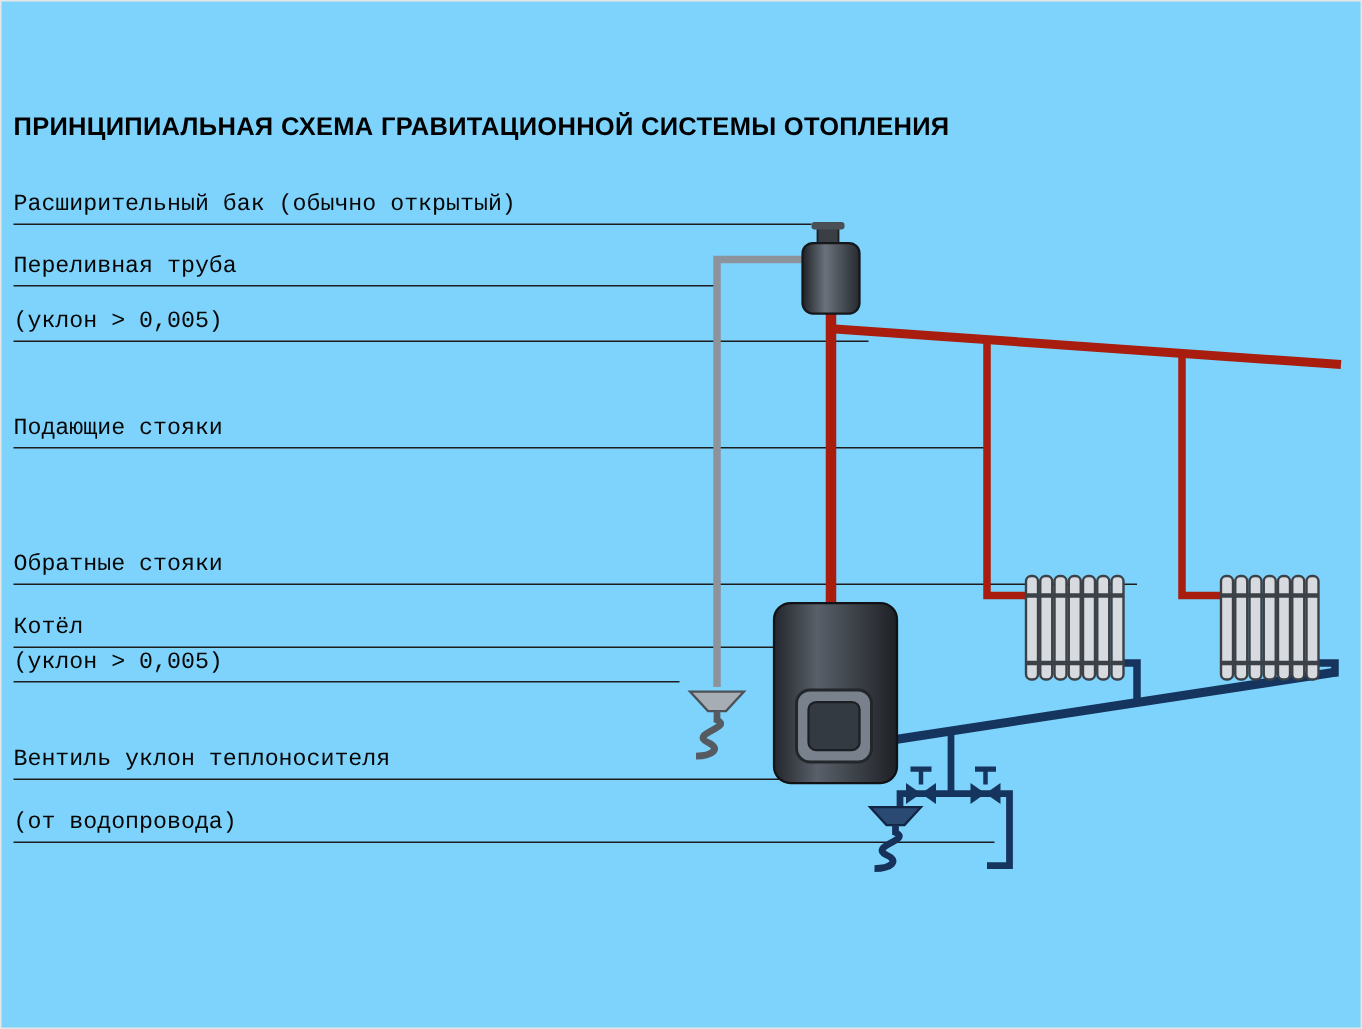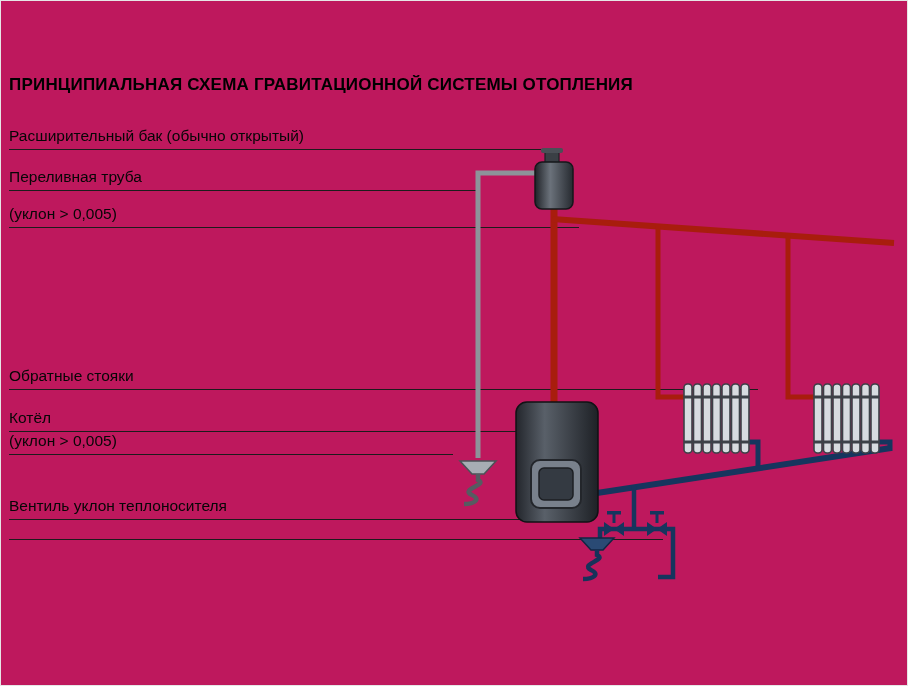--- a/index.html
+++ b/index.html
@@ -1,28 +1,28 @@
 <!DOCTYPE html>
 <html><head>
 <meta charset="utf-8">
 <style>
   html,body { margin:0; padding:0; background:#fff; }
   .stage {
-    position:relative; width:908px; height:686px; background:#be185d;
+    position:relative; width:908px; height:686px; background:#7dd3fc;
     font-family:"Liberation Sans", sans-serif; overflow:hidden;
     border:1px solid #e6e6e6; box-sizing:border-box;
   }
   .title {
     position:absolute; left:8px; top:74px; margin:0;
     font-size:17px; font-weight:bold; color:#000; letter-spacing:.2px; white-space:nowrap;
   }
   .label {
     position:absolute; left:8px;
     border-bottom:1.5px solid #1c1c1c; padding-bottom:2px;
-    font-size:15.5px; line-height:22px; color:#060606; white-space:nowrap;
+    font-size:15.5px; line-height:22px; color:#060606; white-space:nowrap;font-family:Liberation Mono, monospace;
   }
   .art { position:absolute; left:0; top:0; pointer-events:none; }
 </style>
 </head>
 <body>
 
 <div class="stage">
 
   <h1 class="title">ПРИНЦИПИАЛЬНАЯ СХЕМА ГРАВИТАЦИОННОЙ СИСТЕМЫ ОТОПЛЕНИЯ</h1>
 
@@ -31,39 +31,43 @@
   </div>
 
   <div class="label" style="top:165px;width:469px">
     <div>Переливная труба</div>
   </div>
 
   <div class="label" style="top:202px;width:570px">
     <div>(уклон &gt; 0,005)</div>
   </div>
 
+  <div class="label" style="top:273px;width:649px">
+    <div>Подающие стояки</div>
+  </div>
 
 
   <div class="label" style="top:364px;width:749px">
     <div>Обратные стояки</div>
   </div>
 
   <div class="label" style="top:406px;width:510px">
     <div>Котёл</div>
   </div>
 
   <div class="label" style="top:429px;width:444px">
     <div>(уклон &gt; 0,005)</div>
   </div>
 
   <div class="label" style="top:494px;width:584px">
     <div>Вентиль уклон теплоносителя</div>
   </div>
 
   <div class="label" style="top:536px;width:654px">
+    <div>(от водопровода)</div>
   </div>
 
   <svg class="art" width="908" height="686" viewBox="0 0 908 686">
     <defs>
       <linearGradient id="gTank" x1="0" x2="1" y1="0" y2="0">
         <stop offset="0" stop-color="#1f2227"></stop>
         <stop offset="0.4" stop-color="#6b727b"></stop>
         <stop offset="1" stop-color="#262a30"></stop>
       </linearGradient>
       <linearGradient id="gBoiler" x1="0" x2="1" y1="0" y2="0">

